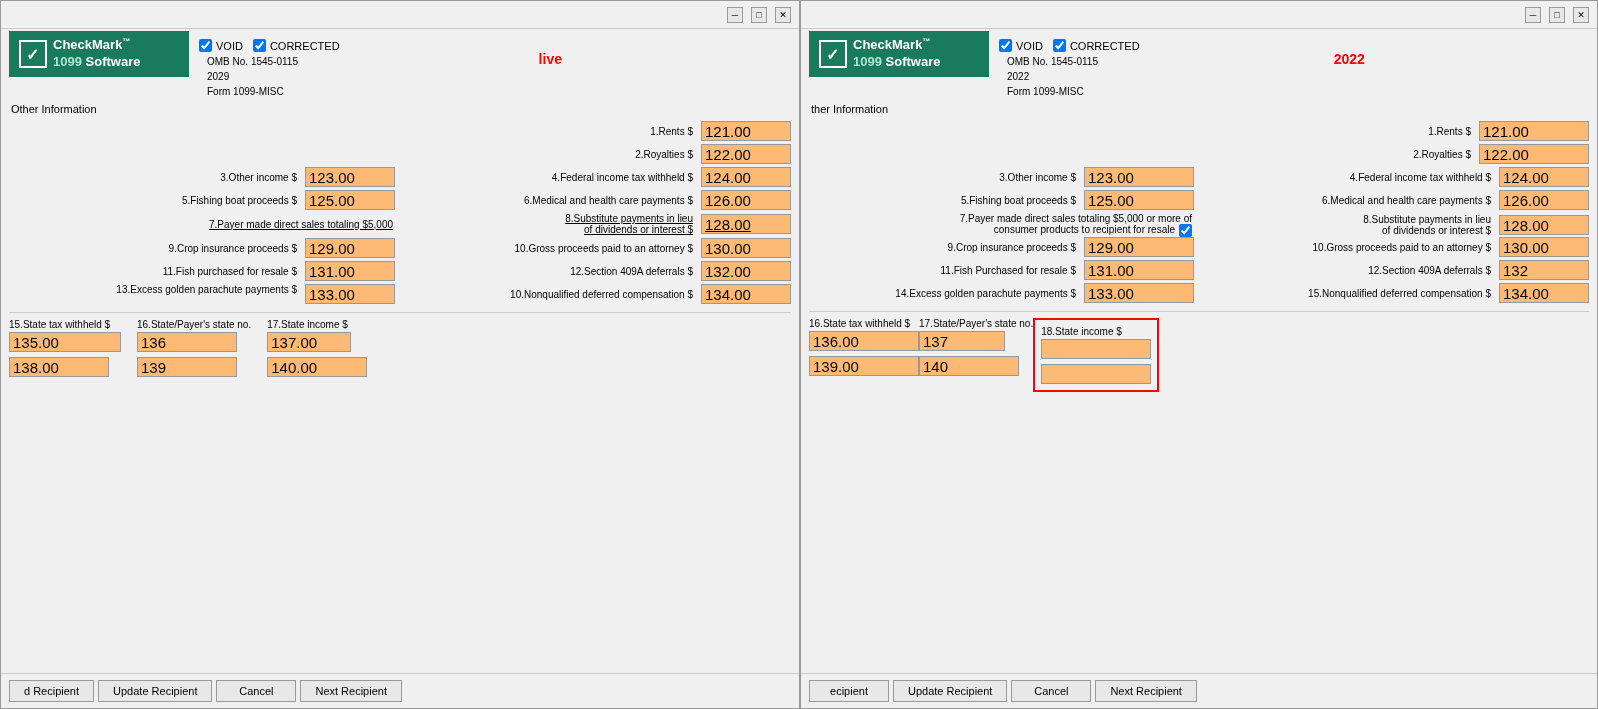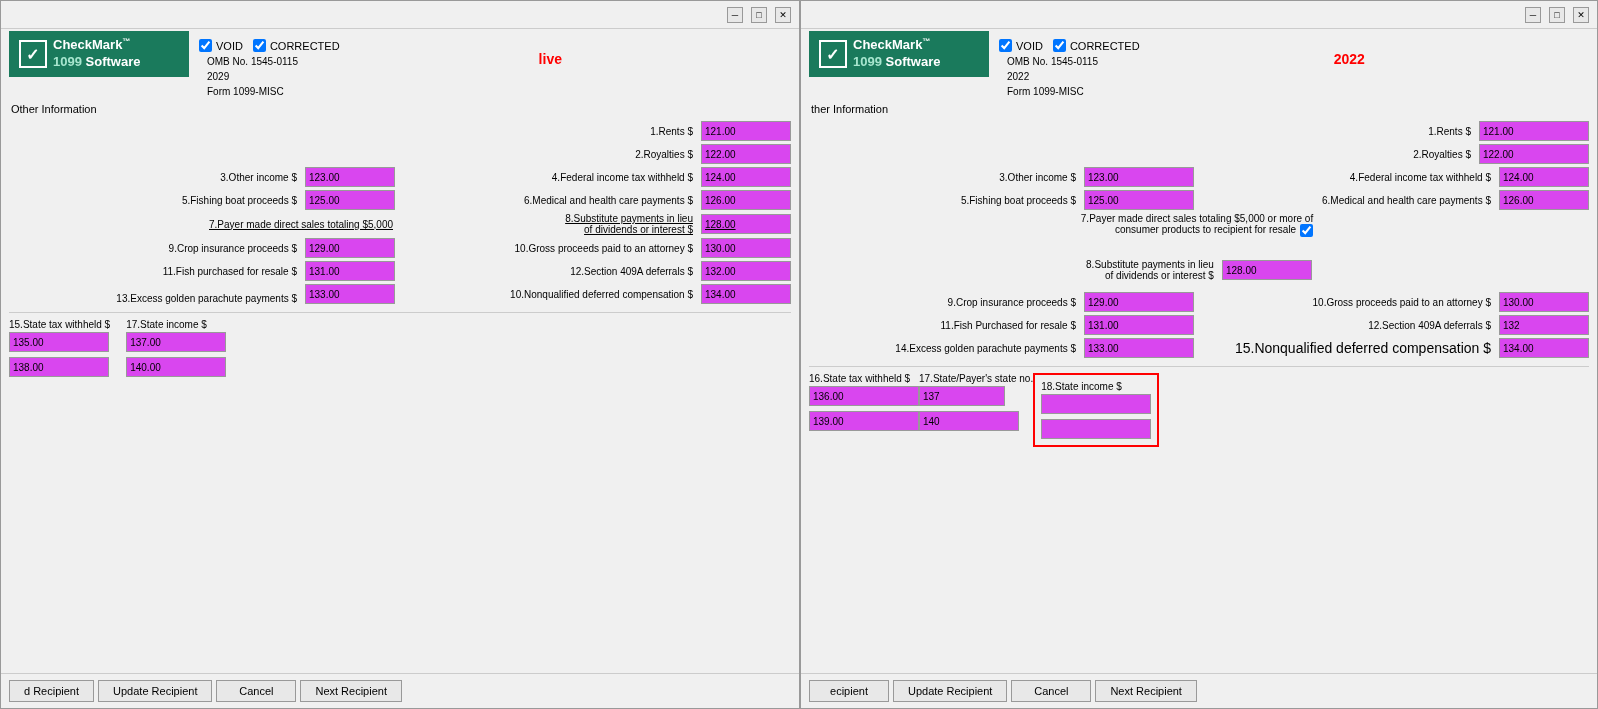--- a/index.html
+++ b/index.html
@@ -92,24 +92,24 @@
     }
 
     .form-body {
       flex: 1;
       padding: 4px 8px;
       overflow: hidden;
     }
 
     .field-input {
       border: 1px solid #999;
-      background: #d946ef;
+      background: #fdba74;
       height: 20px;
       padding: 1px 3px;
-      font-size: 10px;
+      font-size: 15px;
       min-width: 80px;
     }
 
     .state-section {
       margin-top: 8px;
       border-top: 1px solid #ccc;
       padding-top: 6px;
     }
 
     .state-group {
@@ -288,40 +288,45 @@
         <span style="flex:1; text-align:right; font-size:10px; padding-right:4px;">11.Fish purchased for resale $</span>
         <input class="field-input" style="width: 90px;" value="131.00">
       </div>
       <div style="display:flex; align-items:center; gap:4px; flex:1;">
         <span style="flex:1; text-align:right; font-size:10px; padding-right:4px;">12.Section 409A deferrals $</span>
         <input class="field-input" style="width: 90px;" value="132.00">
       </div>
     </div>
 
     <div style="display:flex; gap:10px; margin-bottom:3px;">
-      <div style="display:flex; align-items:flex-end; gap:4px; flex:1;">
+      <div style="display:flex; align-items:flex-start; gap:4px; flex:1;">
         <span style="flex:1; text-align:right; font-size:10px; padding-right:4px;">13.Excess golden parachute payments $</span>
         <input class="field-input" style="width: 90px;" value="133.00">
       </div>
       <div style="display:flex; align-items:center; gap:4px; flex:1;">
         <span style="flex:1; text-align:right; font-size:10px; padding-right:4px;">10.Nonqualified deferred compensation $</span>
         <input class="field-input" style="width: 90px;" value="134.00">
       </div>
     </div>
 
     <div class="state-section">
       <div style="display:flex; gap:16px; align-items:flex-start; flex-wrap:wrap;">
         <div class="state-group">
           <label>15.State tax withheld $</label>
-          <input class="field-input" style="width: 100px;" value="135.00">
+          <input class="field-input" style="width: 112px;" value="135.00">
           <input class="field-input" style="width: 100px; margin-top: 3px;" value="138.00">
+        </div>
+        <div class="state-group">
+          <label>16.State/Payer's state no.</label>
+          <input class="field-input" style="width: 100px;" value="136">
+          <input class="field-input" style="width: 100px; margin-top: 3px;" value="139">
         </div>
         <div class="state-group">
           <label>17.State income $</label>
-          <input class="field-input" style="width: 100px;" value="137.00">
+          <input class="field-input" style="width: 84px;" value="137.00">
           <input class="field-input" style="width: 100px; margin-top: 3px;" value="140.00">
         </div>
       </div>
     </div>
   </div>
 
   <div class="btn-row">
     <button class="btn">d Recipient</button>
     <button class="btn">Update Recipient</button>
     <button class="btn">Cancel</button>
@@ -400,21 +405,21 @@
       <div style="display:flex; align-items:center; gap:4px; flex:1;">
         <span style="flex:1; text-align:right; font-size:10px; padding-right:4px;">5.Fishing boat proceeds $</span>
         <input class="field-input" style="width: 110px;" value="125.00">
       </div>
       <div style="display:flex; align-items:center; gap:4px; flex:1;">
         <span style="flex:1; text-align:right; font-size:10px; padding-right:4px;">6.Medical and health care payments $</span>
         <input class="field-input" style="width: 90px;" value="126.00">
       </div>
     </div>
 
-    <div style="display:flex; gap:22px; margin-bottom:11px; align-items:center;flex-direction:column;">
+    <div style="display:flex; gap:10px; margin-bottom:0; align-items:center;">
       <div style="flex:1; font-size:10px; text-align:right; padding-right:4px;">
         <div>7.Payer made direct sales totaling $5,000 or more of</div>
         <div style="display:flex; align-items:flex-start; justify-content:flex-end; gap:4px;">
           <span>consumer products to recipient for resale</span>
           <input type="checkbox" checked="" style="">
         </div>
       </div>
       <div style="flex:1; display:flex; align-items:center; gap:4px;">
         <span style="flex:1; text-align:right; font-size:10px; padding-right:4px;">
           <div>8.Substitute payments in lieu</div>
@@ -445,21 +450,21 @@
         <input class="field-input" style="width: 90px;" value="132">
       </div>
     </div>
 
     <div style="display:flex; gap:10px; margin-bottom:3px;">
       <div style="display:flex; align-items:center; gap:4px; flex:1;justify-content:flex-end;">
         <span style="flex:1; text-align:right; font-size:10px; padding-right:4px;">14.Excess golden parachute payments $</span>
         <input class="field-input" style="width: 110px;" value="133.00">
       </div>
       <div style="display:flex; align-items:center; gap:4px; flex:1;">
-        <span style="flex:1; text-align:right; font-size:14px; padding-right:4px;">15.Nonqualified deferred compensation $</span>
+        <span style="flex:1; text-align:right; font-size:10px; padding-right:4px;">15.Nonqualified deferred compensation $</span>
         <input class="field-input" style="width: 90px;" value="134.00">
       </div>
     </div>
 
     <div class="state-section">
       <div style="display:flex; gap:0; align-items:flex-start;">
         <div class="state-group">
           <label>16.State tax withheld $</label>
           <input class="field-input" style="width: 110px;" value="136.00">
           <input class="field-input" style="width: 110px; margin-top: 3px;" value="139.00">

